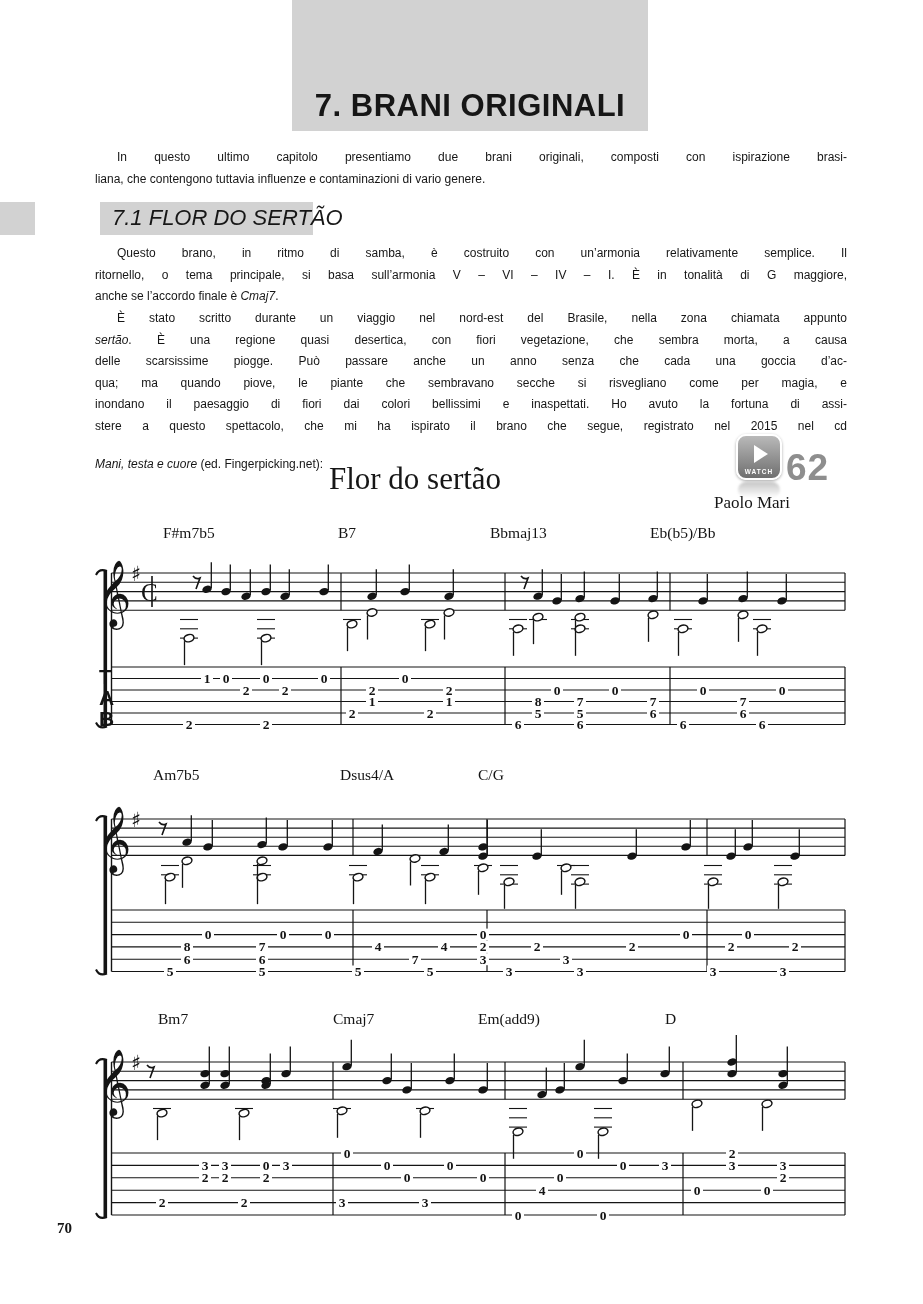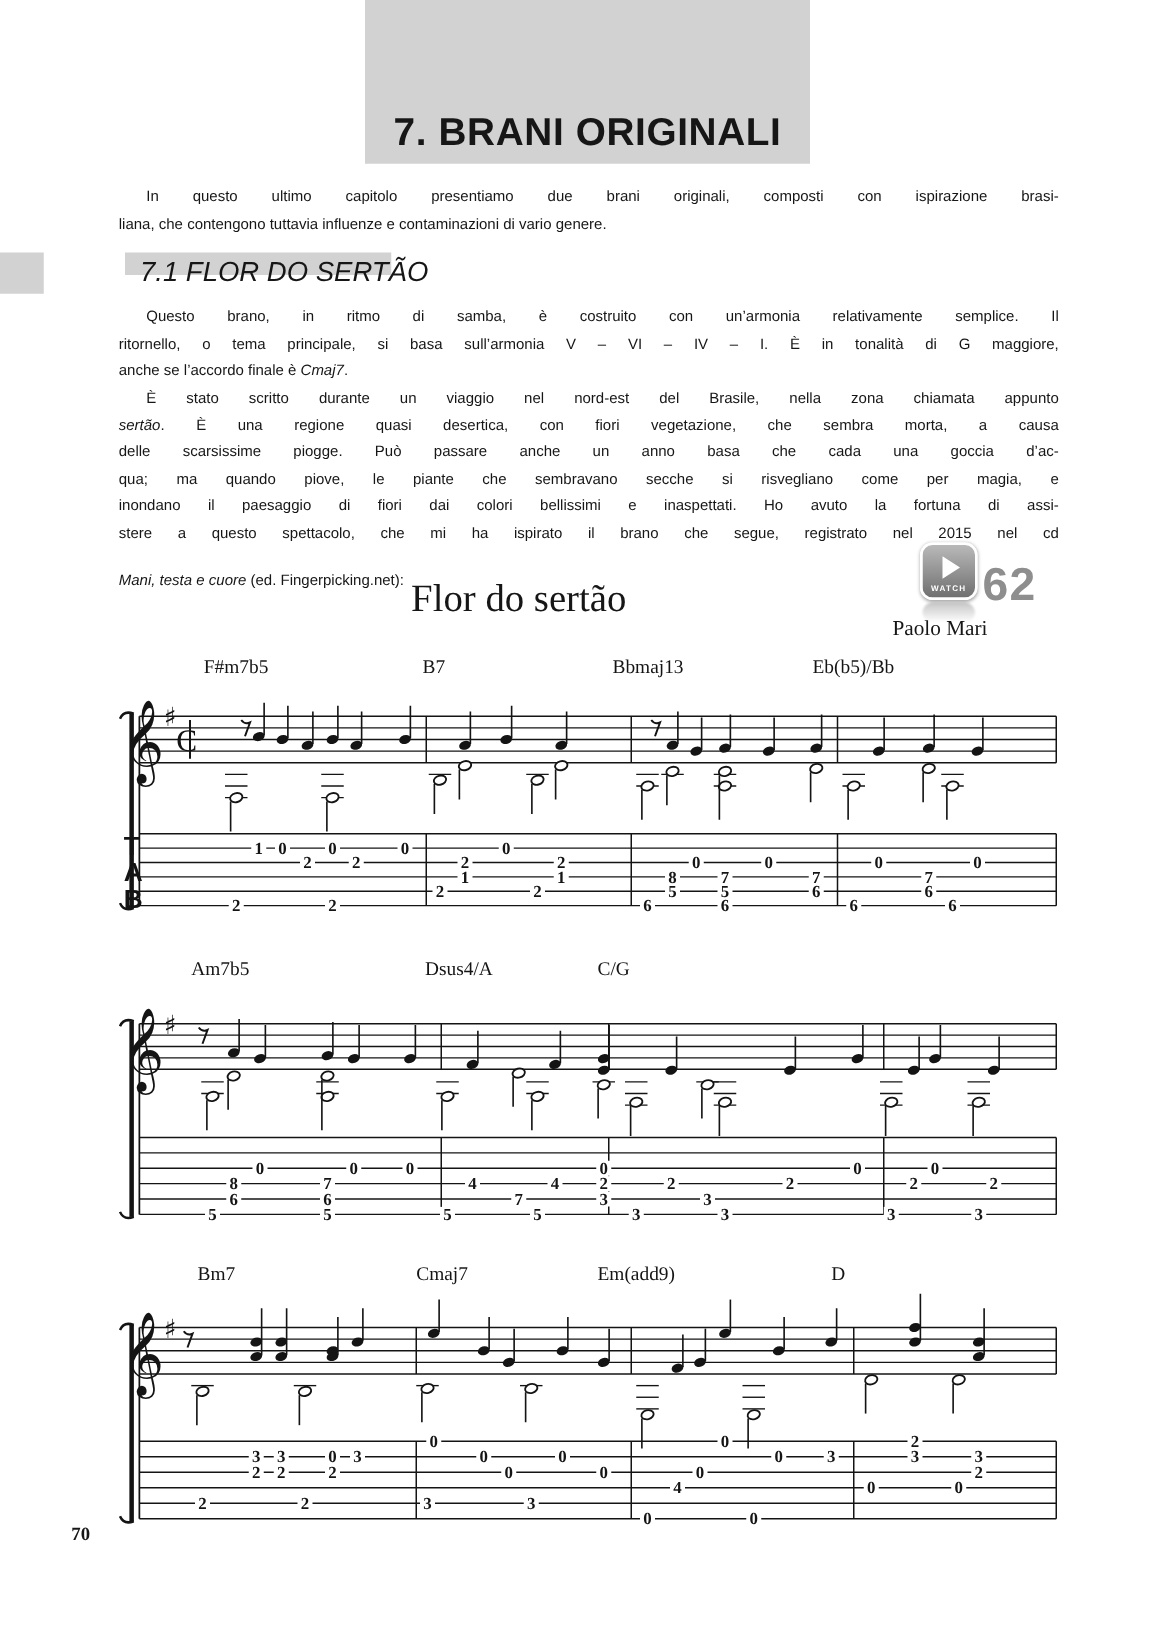--- a/index.html
+++ b/index.html
@@ -11,21 +11,21 @@
   .para{position:absolute;left:95px;width:752px;font-size:12px;line-height:21.5px;}
   .p-intro{top:147px;}
   .p2{top:243px;}
   .p3{top:308px;}
   .pline{text-align:justify;text-align-last:justify;}
   .pline.last{text-align-last:left;}
   .pline.ind{text-indent:22px;}
   .pline.gap{margin-top:17px;}
   .pline em{font-style:italic;}
   .section-strip{position:absolute;left:0;top:202px;width:35px;height:33px;background:var(--boxgray,#d2d2d2);}
-  .section-box{position:absolute;left:100px;top:202px;width:213px;height:18px;background:var(--boxgray,#d2d2d2);
+  .section-box{position:absolute;left:100px;top:202px;width:213px;height:33px;background:var(--boxgray,#d2d2d2);
         font-style:italic;font-size:22px;line-height:32px;padding-left:12px;box-sizing:border-box;white-space:nowrap;}
   .watch-wrap{position:absolute;left:736px;top:434px;width:50px;height:70px;cursor:pointer;}
   .watch-btn{position:relative;width:46px;height:46px;border-radius:10px;
         background:linear-gradient(#b9b9b9,#6f6f6f);border:2px solid #fff;box-sizing:border-box;
         box-shadow:0 1px 3px rgba(0,0,0,.35);}
   .play-triangle{position:absolute;left:16px;top:9px;width:0;height:0;
         border-left:14px solid #fff;border-top:9px solid transparent;border-bottom:9px solid transparent;}
   .watch-label{position:absolute;left:0;bottom:3px;width:100%;text-align:center;
         color:#fff;font-size:6.5px;font-weight:bold;letter-spacing:1px;}
   .watch-reflection{position:absolute;left:2px;top:48px;width:42px;height:16px;border-radius:8px;
@@ -60,21 +60,21 @@
   </div>
 
   <div class="para p2">
       <div class="pline ind"><span>Questo brano, in ritmo di samba, è costruito con un’armonia relativamente semplice. Il</span></div>
       <div class="pline"><span>ritornello, o tema principale, si basa sull’armonia V – VI – IV – I. È in tonalità di G maggiore,</span></div>
       <div class="pline last"><span>anche se l’accordo finale è </span><em>Cmaj7</em><span>.</span></div>
     </div>
   <div class="para p3">
       <div class="pline ind"><span>È stato scritto durante un viaggio nel nord-est del Brasile, nella zona chiamata appunto</span></div>
       <div class="pline"><em>sertão</em><span>. È una regione quasi desertica, con fiori vegetazione, che sembra morta, a causa</span></div>
-      <div class="pline"><span>delle scarsissime piogge. Può passare anche un anno basa che cada una goccia d’ac-</span></div>
+      <div class="pline"><span>delle scarsissime piogge. Può passare anche un anno senza che cada una goccia d’ac-</span></div>
       <div class="pline"><span>qua; ma quando piove, le piante che sembravano secche si risvegliano come per magia, e</span></div>
       <div class="pline"><span>inondano il paesaggio di fiori dai colori bellissimi e inaspettati. Ho avuto la fortuna di assi-</span></div>
       <div class="pline"><span>stere a questo spettacolo, che mi ha ispirato il brano che segue, registrato nel 2015 nel cd</span></div>
       <div class="pline last gap"><em>Mani, testa e cuore</em><span> (ed. Fingerpicking.net):</span></div>
     </div>
 
   <div class="watch-wrap">
     <div class="watch-btn">
       <div class="play-triangle"></div>
       <div class="watch-label">WATCH</div>

